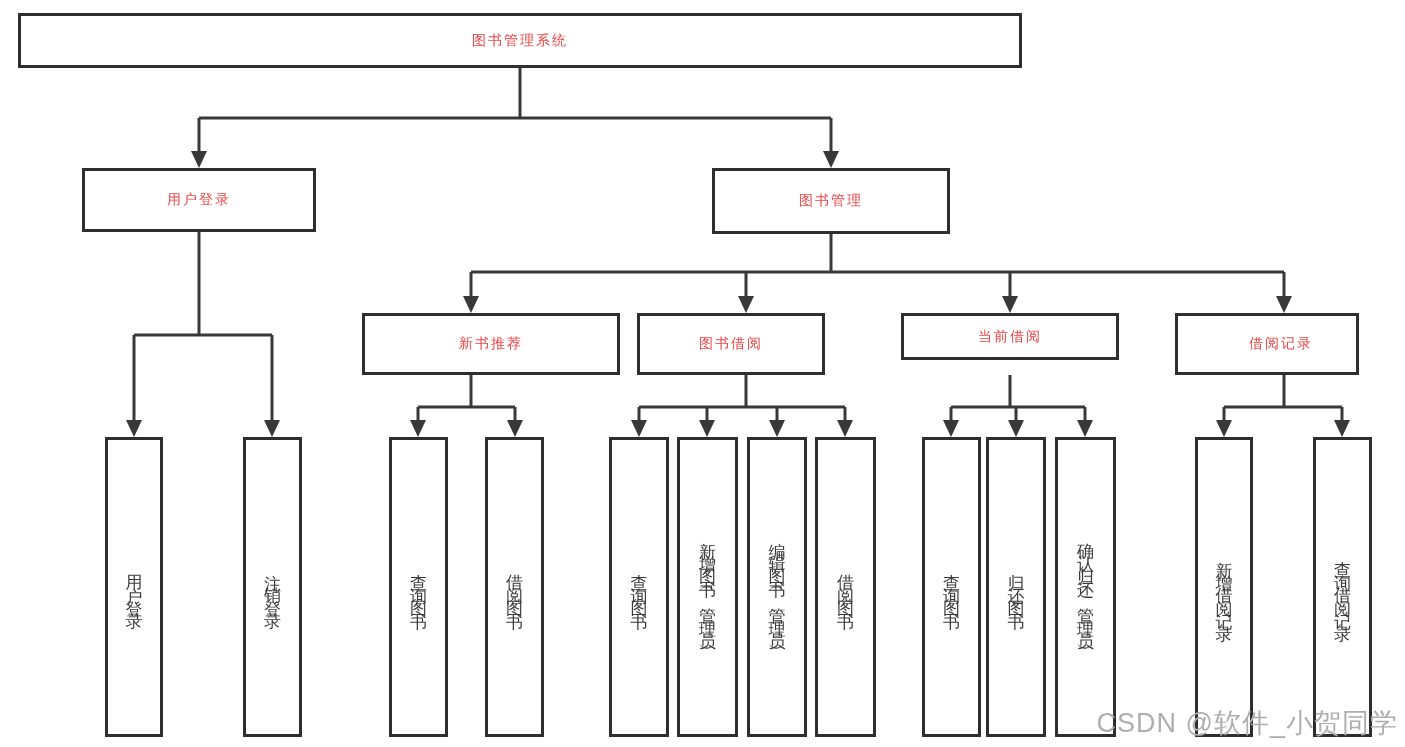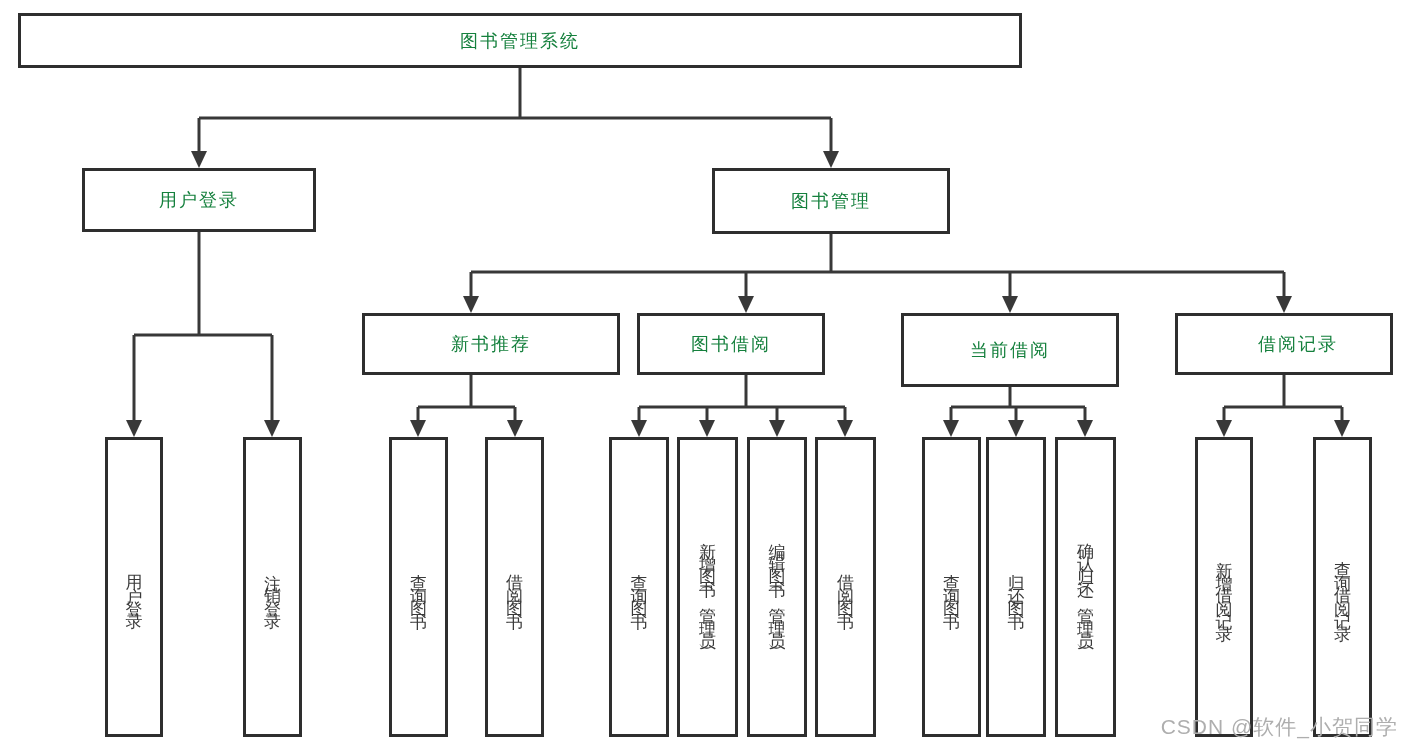--- a/index.html
+++ b/index.html
@@ -15,39 +15,39 @@
   .box {
     position: absolute;
     box-sizing: border-box;
     border: 3px solid #2e2e2e;
     background: #ffffff;
     display: flex;
     align-items: center;
     justify-content: center;
   }
   .hlbl {
-    font-size: 18px;
-    color: #15803d;
+    font-size: 14px;
+    color: #ef4444;
     letter-spacing: 2px;
     white-space: nowrap;
   }
   .vlbl {
     writing-mode: vertical-rl;
     text-orientation: mixed;
     font-size: 17px;
     line-height: 1;
     color: #3a3a3a;
     letter-spacing: 13px;
     white-space: nowrap;
   }
   .watermark {
     position: absolute;
     right: 7px;
     bottom: 6px;
-    font-size: 21px;
+    font-size: 27px;
     color: #aeaeae;
     letter-spacing: 1px;
     z-index: 5;
     white-space: nowrap;
   }
 </style>
 </head>
 <body>
 
 <div class="stage">
@@ -121,24 +121,24 @@
   <div class="box" style="left:712px; top:168px; width:238px; height:66px;font-family:Liberation Mono, monospace;">
     <span class="hlbl">图书管理</span>
   </div>
 
   <div class="box" style="left:362px; top:313px; width:258px; height:62px;">
     <span class="hlbl">新书推荐</span>
   </div>
   <div class="box" style="left:637px; top:313px; width:188px; height:62px;">
     <span class="hlbl">图书借阅</span>
   </div>
-  <div class="box" style="left:901px; top:313px; width:218px; height:74px;">
+  <div class="box" style="left:901px; top:313px; width:218px; height:47px;">
     <span class="hlbl">当前借阅</span>
   </div>
-  <div class="box" style="left:1175px; top:313px; width:218px; height:62px;padding-left:28px;">
+  <div class="box" style="left:1175px; top:313px; width:184px; height:62px;padding-left:28px;">
     <span class="hlbl">借阅记录</span>
   </div>
 
   <div class="box" style="left:105px; top:437px; width:58px; height:300px;">
     <span class="vlbl">用户登录</span>
   </div>
   <div class="box" style="left:243px; top:437px; width:59px; height:300px;">
     <span class="vlbl">注销登录</span>
   </div>
 

